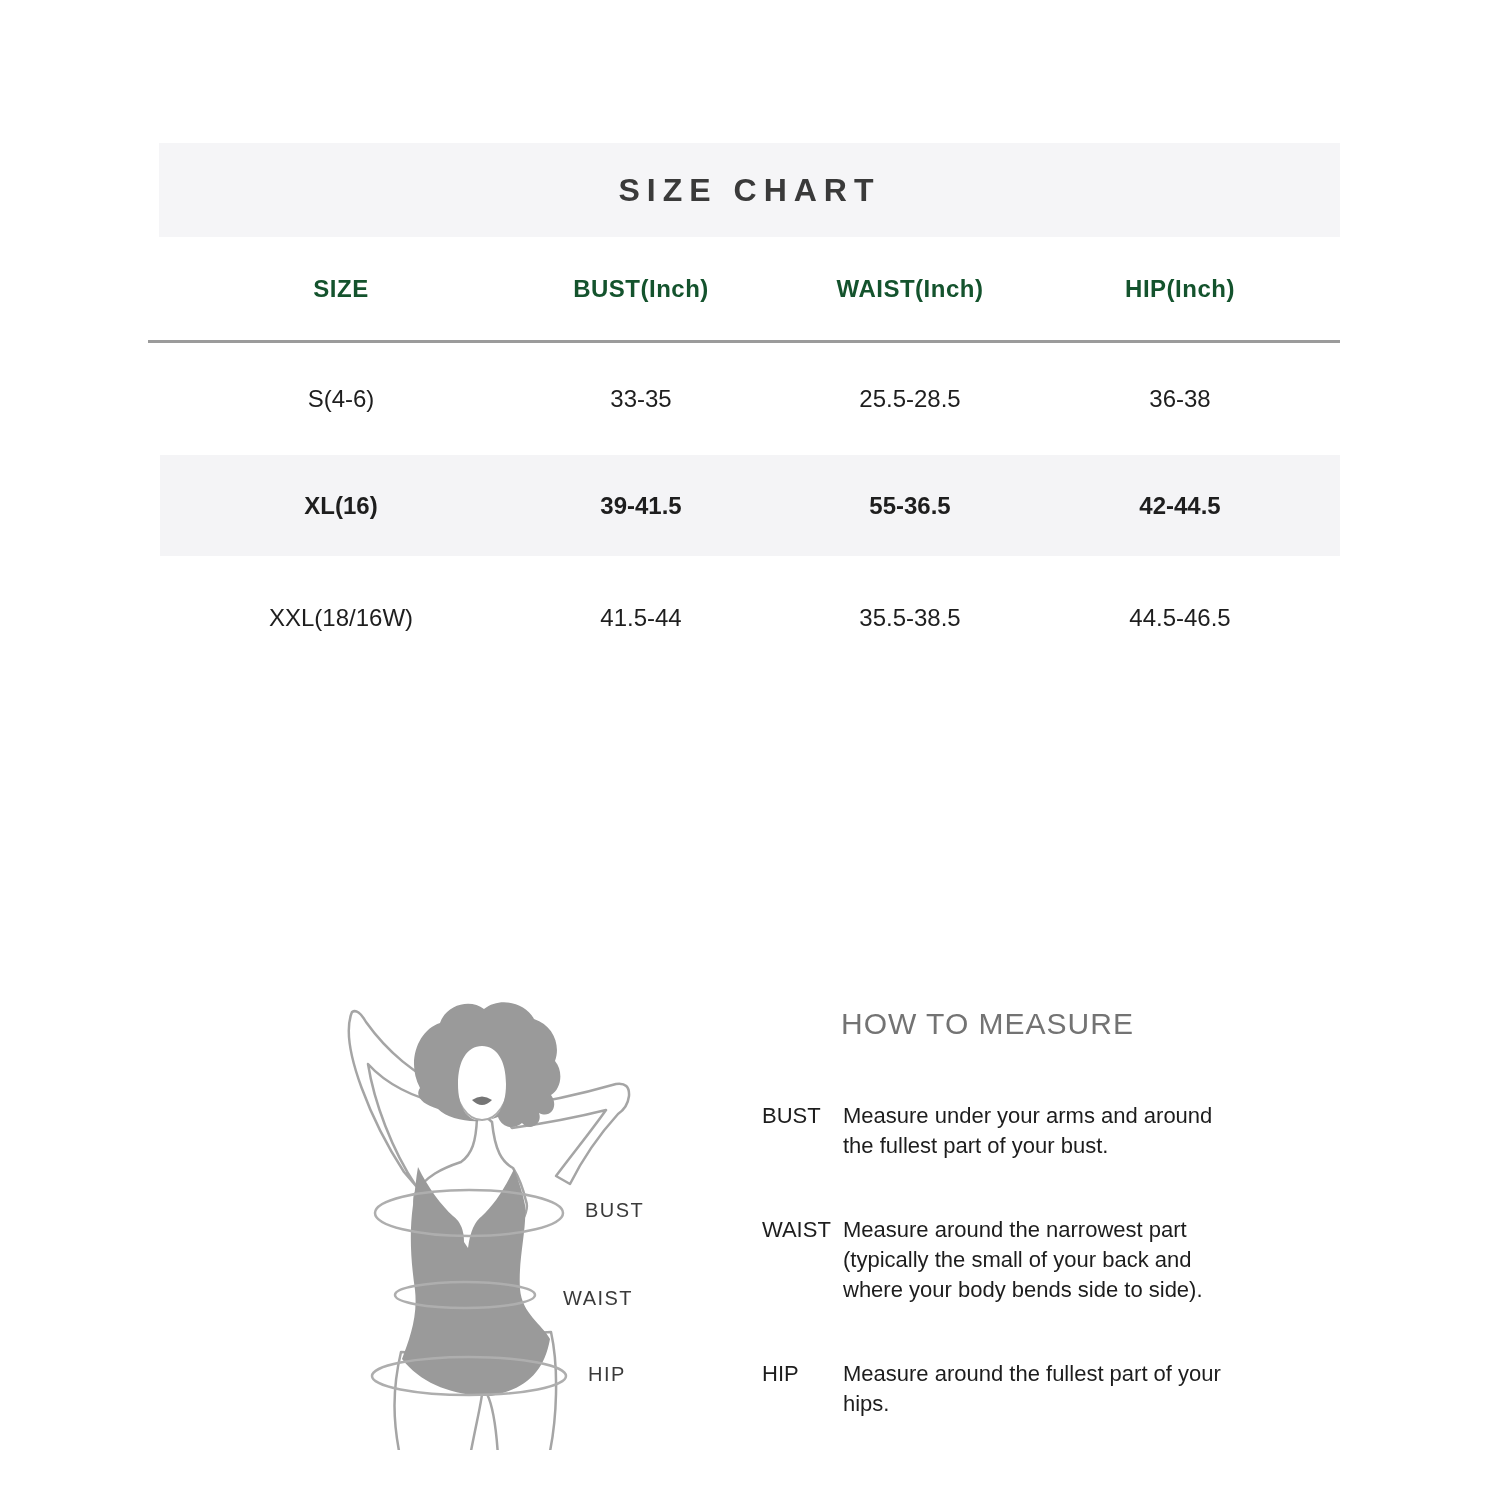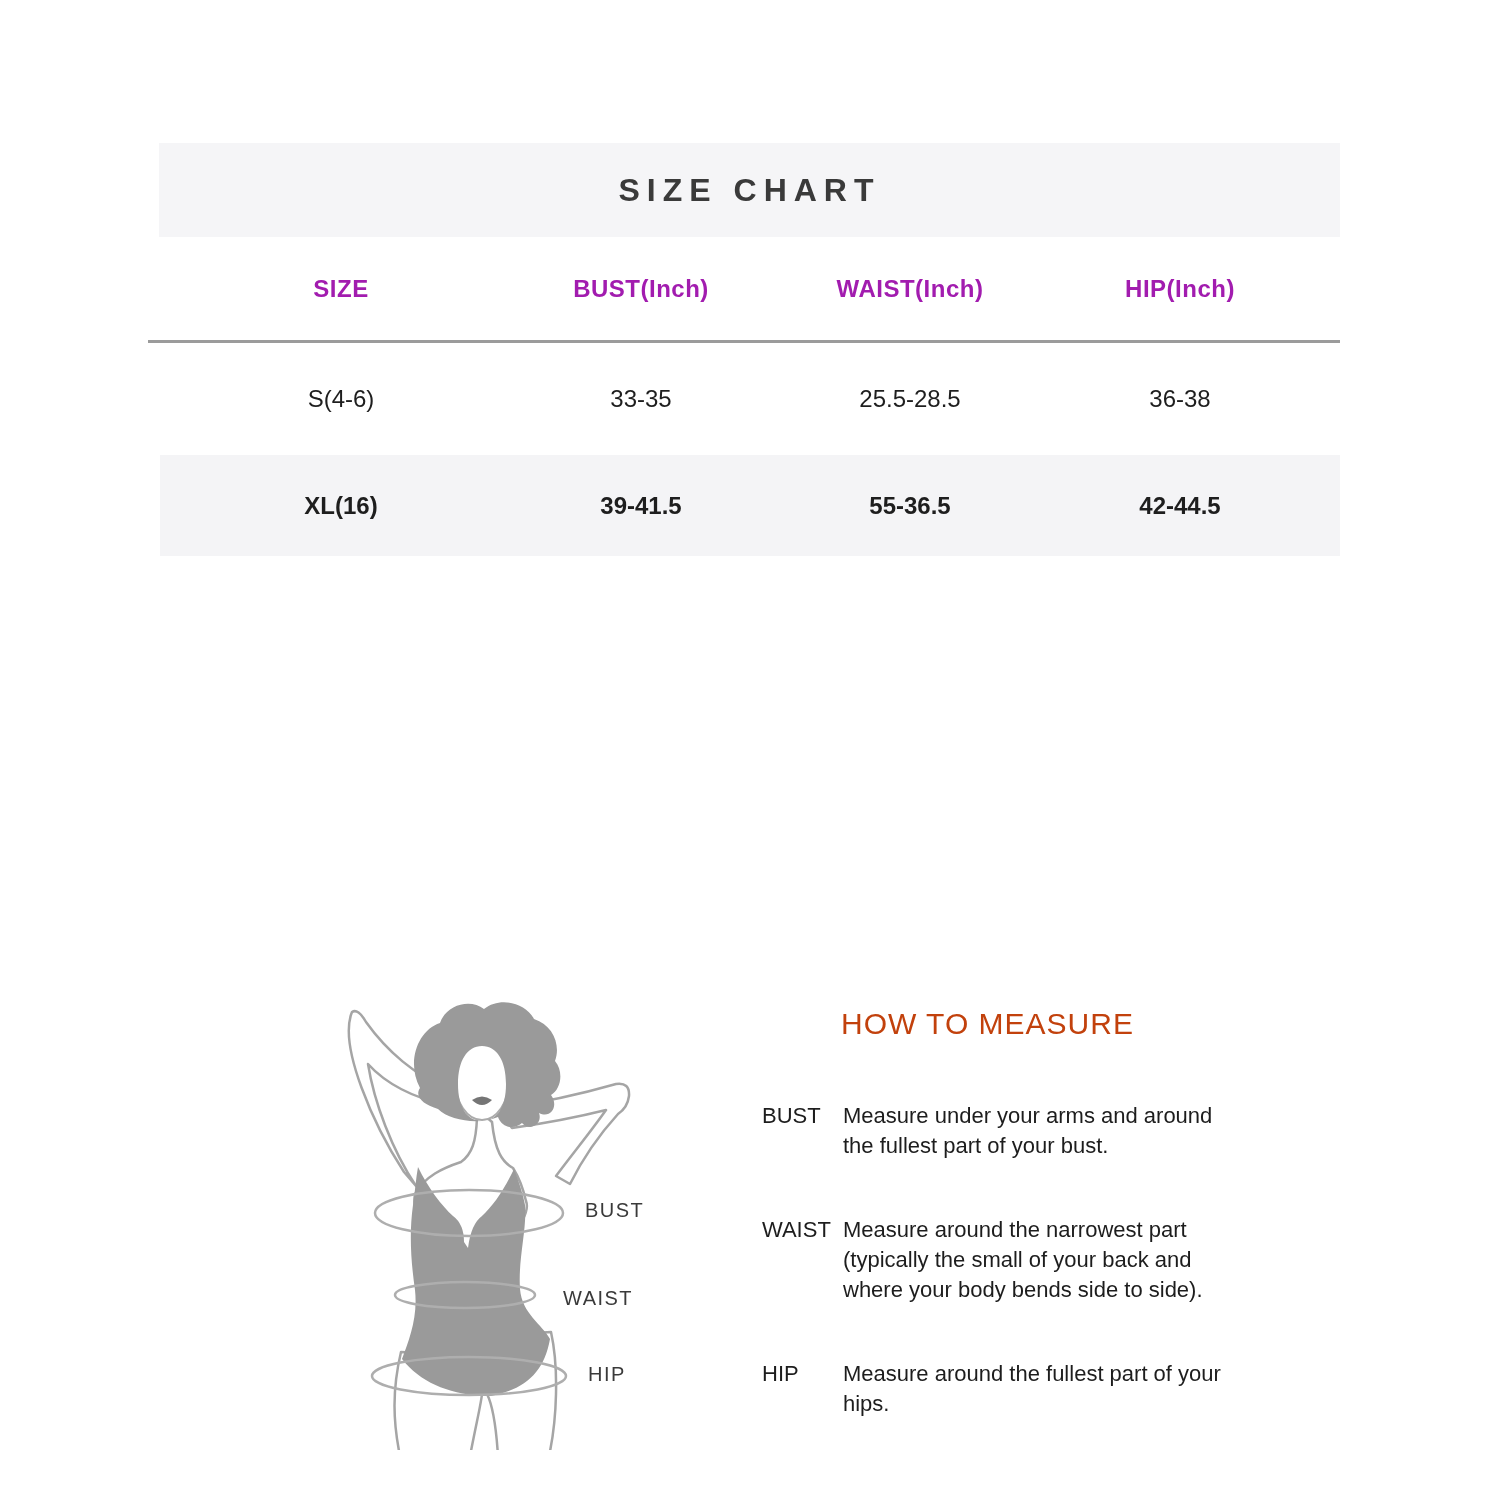--- a/index.html
+++ b/index.html
@@ -16,38 +16,38 @@
     font-size:32px; font-weight:700; letter-spacing:7px; color:#3a3a3a;
   }
   
   .thead { position:absolute; left:160px; top:237px; width:1180px; height:103px; }
   .grid-row {
     display:grid; grid-template-columns:362px 238px 300px 280px;
     align-items:center; height:100%;
   }
   .grid-row > div { text-align:center; }
   .grid-row > div:nth-child(4) { padding-right:40px; }
-  .thead .grid-row > div { font-weight:700; font-size:24px; color:#a21caf; letter-spacing:0.5px; }
+  .thead .grid-row > div { font-weight:700; font-size:24px; color:#14532d; letter-spacing:0.5px; }
   .divider { position:absolute; left:148px; top:340px; width:1192px; height:3px; background:#9b9b9b; }
   .tbody { position:absolute; left:160px; top:343px; width:1180px; }
   .trow { font-size:24px; color:#1e1e1e; }
   .trow.alt { background:#f4f4f6; }
   .trow.r1 { height:112px; }
   .trow.r2 { height:101px; }
   .trow.r3 { height:137px; }
   .trow.r4 { height:101px;font-weight:bold; }
   .trow.r5 { height:124px; }
   
   .figure-wrap { position:absolute; left:330px; top:1000px; width:470px; height:450px; }
   .fig-label { font-size:20px; letter-spacing:1.5px; fill:#3a3a3a; font-family:"Liberation Sans",sans-serif; }
   
   .howto { position:absolute; left:762px; top:1007px; width:480px; color:#1d1d1d; }
   .howto .h2 {
     margin:0 0 60px 79px; font-size:30px; font-weight:400;
-    letter-spacing:1px; color:#c2410c;
+    letter-spacing:1px; color:#737373;
   }
   .hitem {
     display:grid; grid-template-columns:81px 382px;
     margin-bottom:54px; font-size:22px; line-height:30px;
   }
 </style>
 </head>
 <body>
 
 <div class="page">
@@ -71,20 +71,26 @@
       <div>S(4-6)</div>
       <div>33-35</div>
       <div>25.5-28.5</div>
       <div>36-38</div>
     </div>
     <div class="trow r4 alt grid-row">
       <div>XL(16)</div>
       <div>39-41.5</div>
       <div>55-36.5</div>
       <div>42-44.5</div>
+    </div>
+    <div class="trow r5 grid-row">
+      <div>XXL(18/16W)</div>
+      <div>41.5-44</div>
+      <div>35.5-38.5</div>
+      <div>44.5-46.5</div>
     </div>
   </div>
 
   <div class="figure-wrap">
     <svg width="470" height="450" viewBox="0 0 470 450">
 
       <path d="M 22,12 C 8,46 44,126 74,172 L 86,186 C 62,150 44,102 38,64 C 56,84 84,98 114,104 L 118,88 C 86,77 56,50 36,22 Q 28,8 22,12 Z" fill="#ffffff" stroke="#a5a5a5" stroke-width="2.5" stroke-linejoin="round"></path>
       <path d="M 178,107 C 216,102 258,92 286,84 Q 300,82 299,96 C 298,104 294,110 288,114 C 268,136 252,160 240,184 L 226,176 C 244,152 262,130 276,110 C 244,118 210,124 182,128 Q 174,118 178,107 Z" fill="#ffffff" stroke="#a5a5a5" stroke-width="2.5" stroke-linejoin="round"></path>
 
       <path d="M 147,118 C 146,142 142,154 131,162 C 113,168 95,176 85,194 C 83,206 86,216 91,224 C 112,232 127,240 137,254 L 152,254 C 162,238 177,228 192,221 C 197,212 198,206 196,201 C 193,188 188,176 183,168 C 172,162 165,151 162,122 Q 154,114 147,118 Z" fill="#ffffff" stroke="#a5a5a5" stroke-width="2.5" stroke-linejoin="round"></path>

